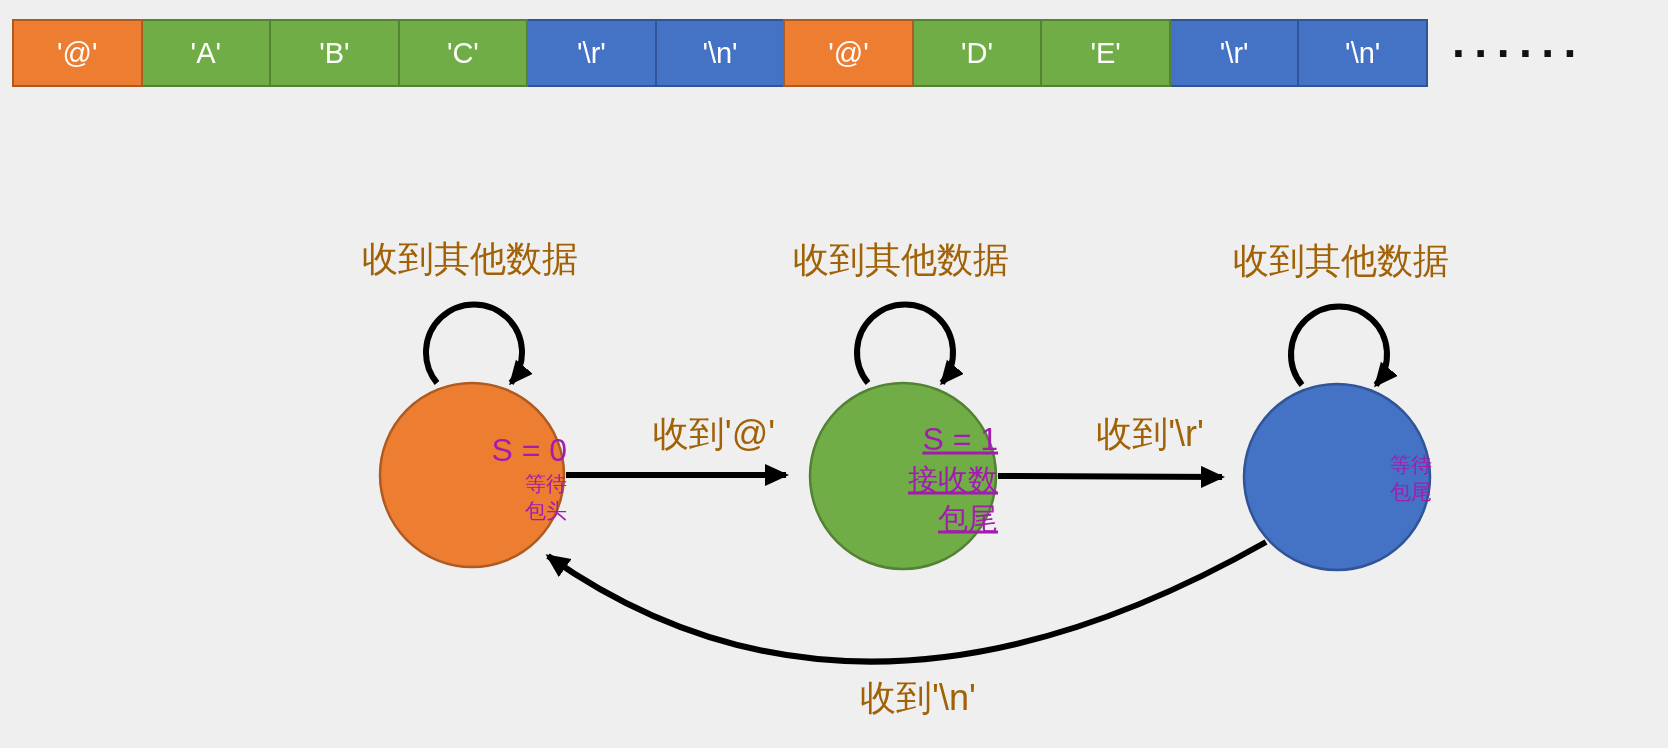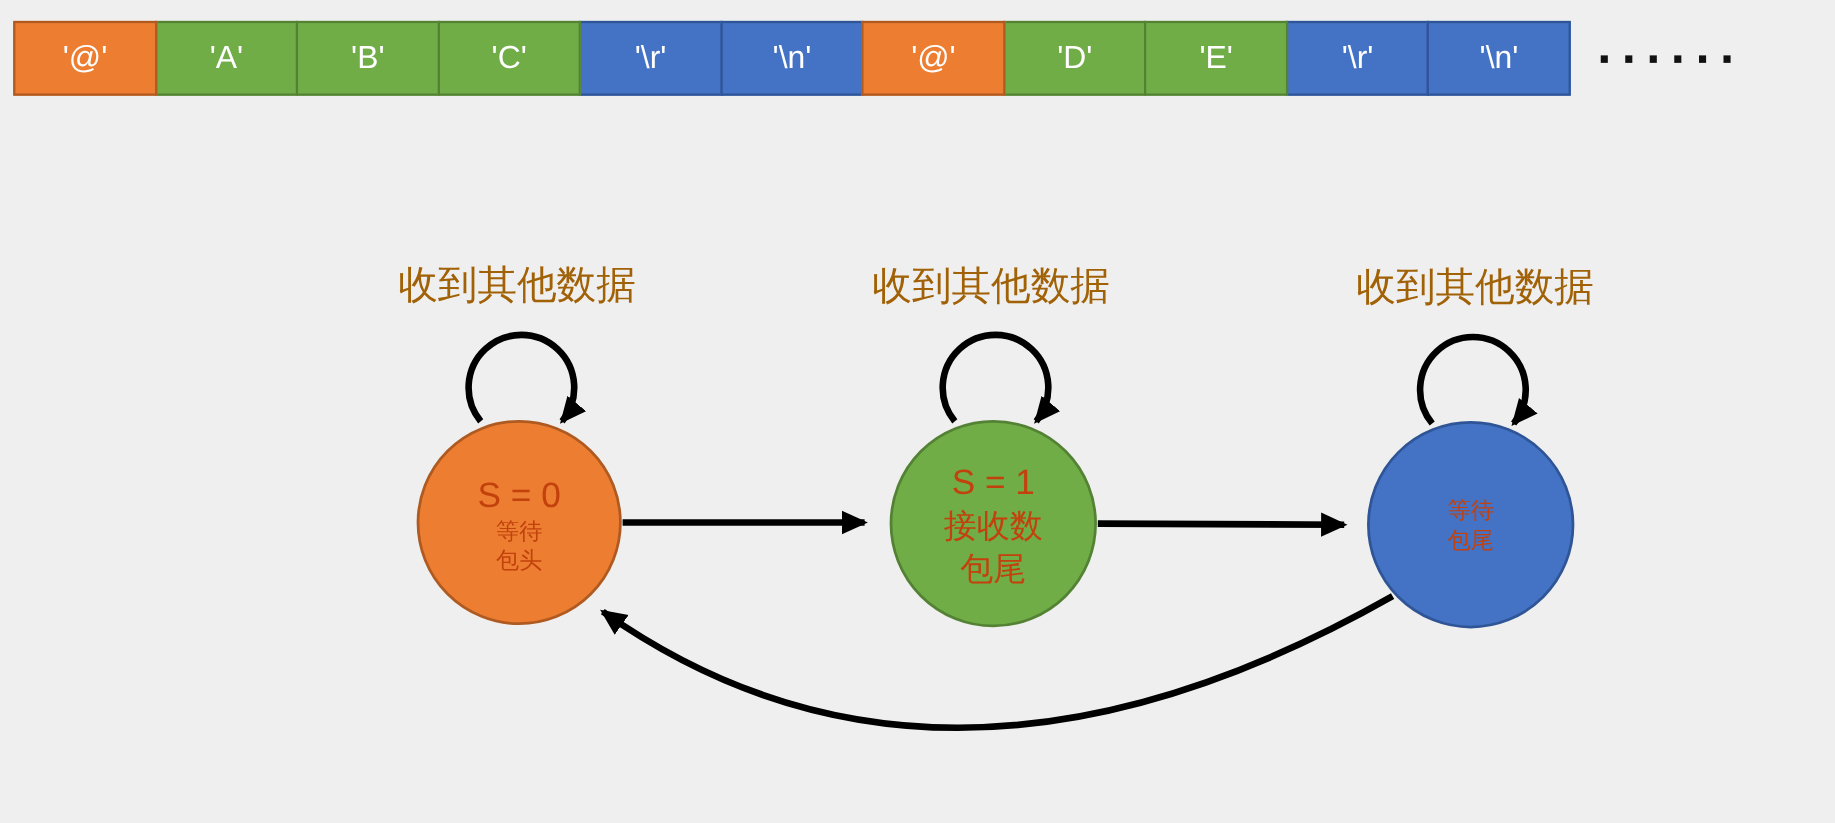--- a/index.html
+++ b/index.html
@@ -52,22 +52,22 @@
     transform: translateX(-50%);
     white-space: nowrap;
     font-size: 36px;
     color: #a16207;
   }
 
   .state-text {
     position: absolute;
     transform: translate(-50%, -50%);
     width: 190px;
-    text-align: center;
-    color: #c2410c;
+    text-align: right;
+    color: #a21caf;
     line-height: 1.28;
   }
   .state-text .big { font-size: 32px; }
   .state-text .mid { font-size: 21px; }
   .state-text .sml { font-size: 30px; line-height: 1.3; }
 </style>
 </head>
 <body>
 
 <div class="canvas">
@@ -104,27 +104,30 @@
 
     <circle cx="472" cy="475" r="92" stroke="#AE5A21" stroke-width="2.5" fill="#ED7D31"></circle>
     <circle cx="903" cy="476" r="93" stroke="#548235" stroke-width="2.5" fill="#70AD47"></circle>
     <circle cx="1337" cy="477" r="93" stroke="#2F5597" stroke-width="2.5" fill="#4472C4"></circle>
   </svg>
 
   <div class="lbl" style="left:470px; top:235px;">收到其他数据</div>
   <div class="lbl" style="left:901px; top:236px;">收到其他数据</div>
   <div class="lbl" style="left:1341px; top:237px;">收到其他数据</div>
 
+  <div class="lbl" style="left:714px; top:410px;">收到'@'</div>
+  <div class="lbl" style="left:1150px; top:410px;">收到'\r'</div>
+  <div class="lbl" style="left:918px; top:674px;">收到'\n'</div>
 
   <div class="state-text" style="left:472px; top:477px;">
     <div class="big">S = 0</div>
     <div class="mid">等待</div>
     <div class="mid">包头</div>
   </div>
-  <div class="state-text" style="left:903px; top:478px;">
+  <div class="state-text" style="left:903px; top:478px;text-decoration:underline;">
     <div class="big">S = 1</div>
     <div class="sml">接收数</div>
     <div class="sml">包尾</div>
   </div>
   <div class="state-text" style="left:1337px; top:479px;">
     <div class="mid">等待</div>
     <div class="mid">包尾</div>
   </div>
 
 </div>

